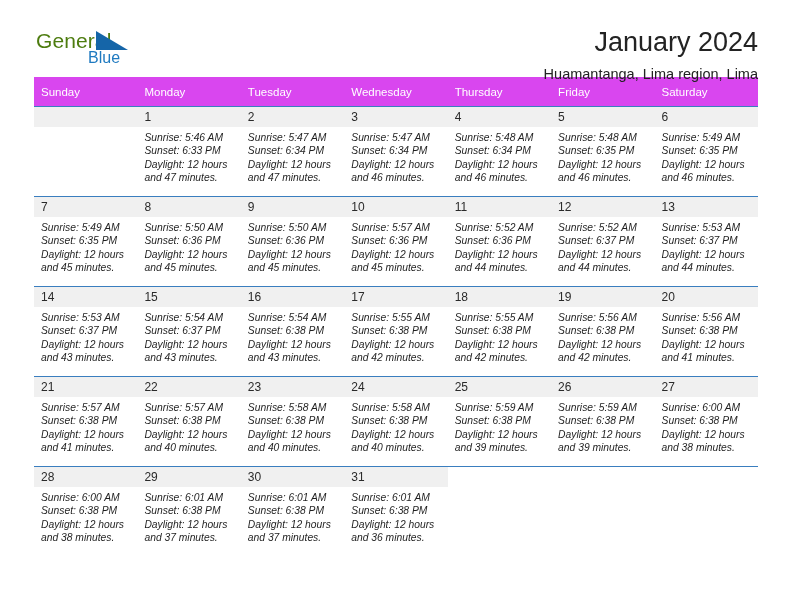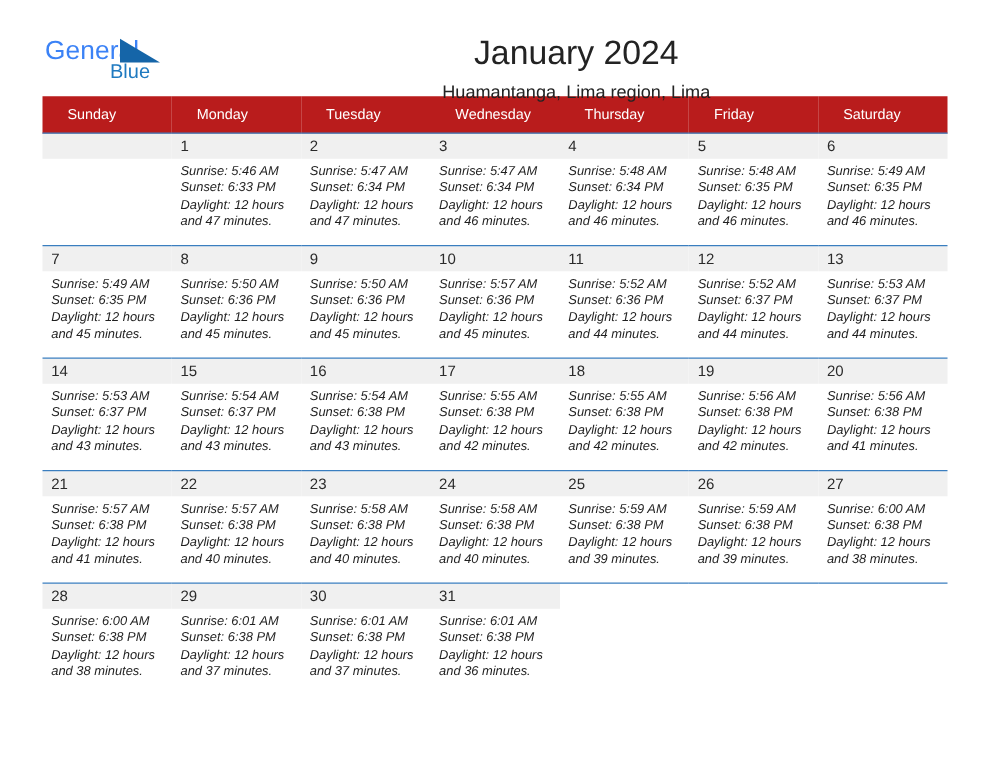--- a/index.html
+++ b/index.html
@@ -36,21 +36,21 @@
     width: 130px;
     height: 50px;
     flex: 0 0 auto;
   }
   .brand-general {
     position: absolute;
     left: 2px;
     top: 2px;
     font-size: 21px;
     letter-spacing: .1px;
-    color: #3b82f6;
+    color: #4d7c0f;
     line-height: 1;
   }
   .brand-blue {
     position: absolute;
     left: 54px;
     top: 22px;
     font-size: 16px;
     color: #1f7ac0;
     line-height: 1;
   }
@@ -58,21 +58,21 @@
     position: absolute;
     left: 62px;
     top: 3px;
     width: 0;
     height: 0;
     border-left: 32px solid #1565a8;
     border-top: 19px solid transparent;
   }
 
   .titles {
-    text-align: center;
+    text-align: right;
     flex: 1 1 auto;
     padding-top: 0px;
   }
   .cal-title {
     font-size: 27px;
     color: #232323;
     line-height: 1.05;
     white-space: nowrap;
   }
   .cal-subtitle {
@@ -83,26 +83,26 @@
   }
 
   
   .calendar {
     width: 724px;
     border-collapse: collapse;
     table-layout: fixed;
     margin-top: 3px;
   }
   .calendar th {
-    background: #b91c1c;
+    background: #d946ef;
     color: #ffffff;
     font-size: 11.5px;
     font-weight: normal;
     text-align: left;
-    padding: 5px 0 5px 20px;
+    padding: 5px 0 5px 7px;
     height: 19px;
     border: none;
   }
   .calendar td {
     vertical-align: top;
     padding: 0;
     border: none;
     border-top: 1px solid #3a7ebf;
     height: 89px;
     background: #ffffff;

